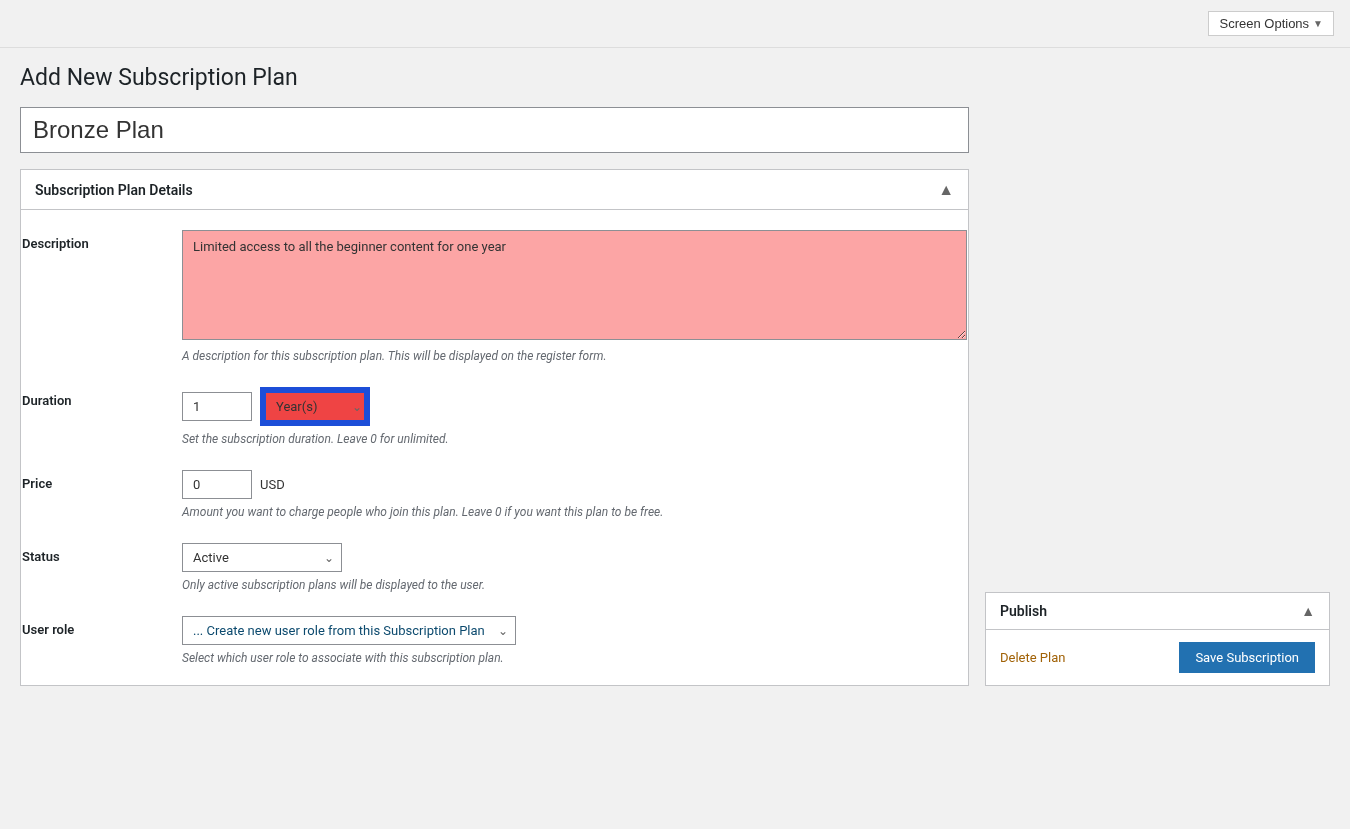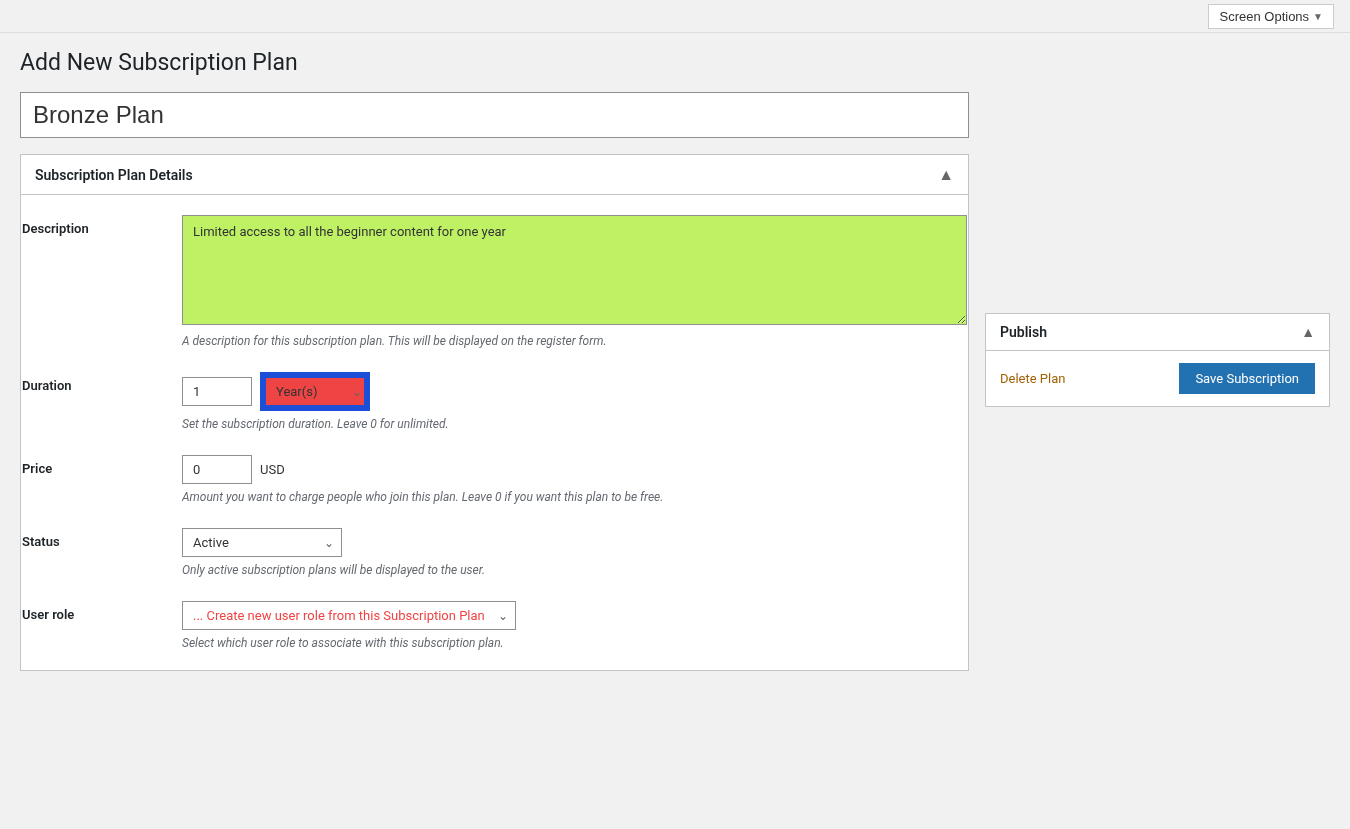--- a/index.html
+++ b/index.html
@@ -7,21 +7,21 @@
       font-family: -apple-system, BlinkMacSystemFont, "Segoe UI", Roboto, sans-serif;
       background: #f1f1f1;
       color: #333;
       font-size: 13px;
     }
     .top-bar {
       display: flex;
       justify-content: flex-end;
       align-items: center;
       padding: 0 16px;
-      height: 33px;
+      height: 48px;
       background: #f1f1f1;
       border-bottom: 1px solid #ddd;
     }
     .screen-options-btn {
       background: #fff;
       border: 1px solid #ccc;
       padding: 4px 10px;
       font-size: 13px;
       cursor: pointer;
       display: flex;
@@ -30,21 +30,21 @@
       color: #333;
     }
     .screen-options-btn .arrow {
       font-size: 10px;
       color: #666;
     }
     .main-content {
       display: flex;
       gap: 16px;
       padding: 16px 20px;
-      align-items: center;
+      align-items: flex-end;
     }
     .left-column {
       flex: 1;
       min-width: 0;
     }
     .right-column {
       width: 345px;
       flex-shrink: 0;
     }
     .page-title {
@@ -108,21 +108,21 @@
       flex: 1;
     }
     .form-field textarea {
       width: 100%;
       height: 110px;
       padding: 8px 10px;
       border: 1px solid #8c8f94;
       font-size: 13px;
       font-family: inherit;
       resize: vertical;
-      background: #bef264;
+      background: #fca5a5;
       color: #333;
     }
     .form-hint {
       font-style: italic;
       color: #646970;
       font-size: 12px;
       margin-top: 6px;
     }
     .duration-row {
       display: flex;
@@ -211,21 +211,21 @@
       display: inline-block;
     }
     .user-role-select-wrapper select {
       appearance: none;
       -webkit-appearance: none;
       padding: 6px 30px 6px 10px;
       border: 1px solid #8c8f94;
       font-size: 13px;
       font-family: inherit;
       background: #fff;
-      color: #ef4444;
+      color: #0c4a6e;
       cursor: pointer;
       min-width: 320px;
     }
     .user-role-select-wrapper .chevron {
       position: absolute;
       right: 8px;
       top: 50%;
       transform: translateY(-50%);
       pointer-events: none;
       font-size: 12px;

